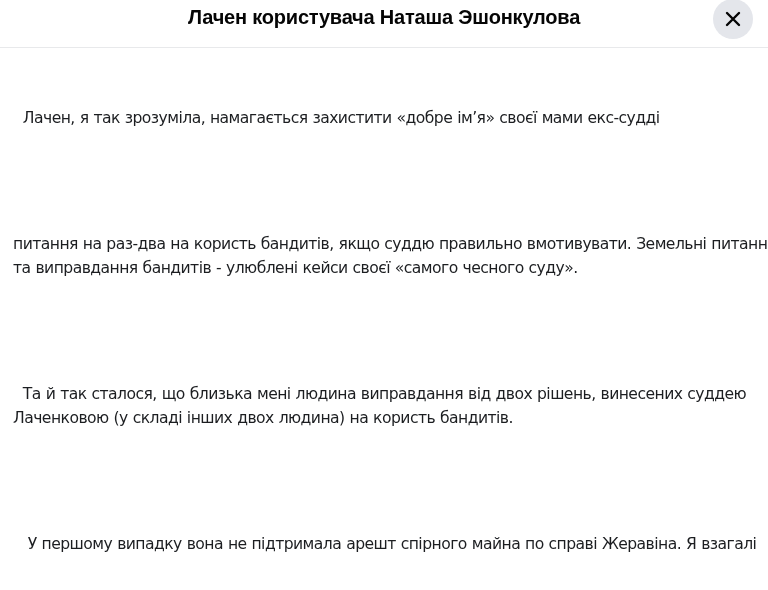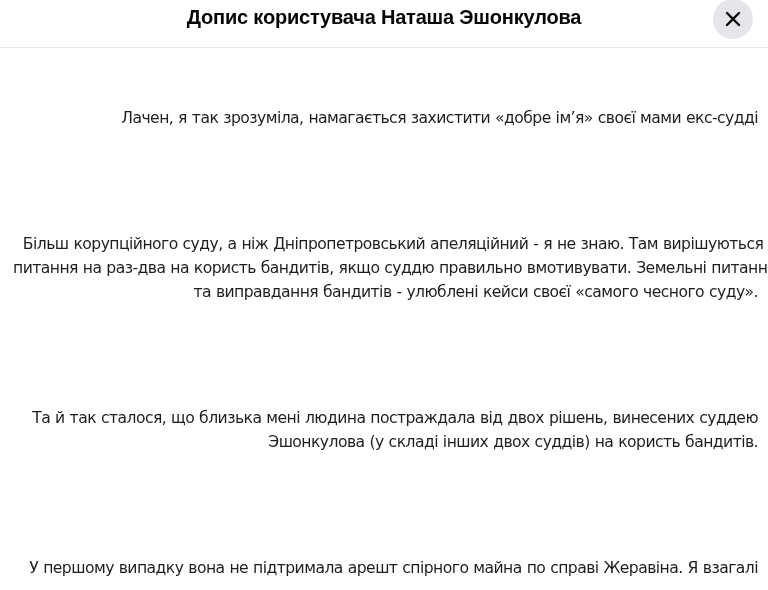--- a/index.html
+++ b/index.html
@@ -66,42 +66,41 @@
       letter-spacing: -0.55px;
       word-spacing: 0.5px;
     }
     .post-paragraph {
       margin: 0 0 4.5px 0;
       white-space: pre-wrap;
     }
     .line {
       display: block;
       white-space: pre;
-      text-align: right;
     }
   </style>
 </head>
 <body>
 
 <div class="dialog-header">
-  <div class="dialog-title">Допис користувача Наташа Эшонкулова</div>
+  <div class="dialog-title">Лачен користувача Наташа Эшонкулова</div>
   <div class="close-button">
     <svg viewBox="0 0 20 20">
       <path d="M4 4 L16 16 M16 4 L4 16" stroke="#050505" stroke-width="2.4" stroke-linecap="round"></path>
     </svg>
   </div>
 </div>
 
 <div class="post-body">
   <p class="post-paragraph">
     <span class="line">  Лачен, я так зрозуміла, намагається захистити «добре ім’я» своєї мами екс-судді</span>
   </p>
   <p class="post-paragraph">
-    <span class="line">  Більш корупційного суду, а ніж Дніпропетровський апеляційний - я не знаю. Там вирішуються</span><span class="line">питання на раз-два на користь бандитів, якщо суддю правильно вмотивувати. Земельні питання</span><span class="line">та виправдання бандитів - улюблені кейси своєї «самого чесного суду».</span>
+    <span class="line">питання на раз-два на користь бандитів, якщо суддю правильно вмотивувати. Земельні питання</span><span class="line">та виправдання бандитів - улюблені кейси своєї «самого чесного суду».</span>
   </p>
   <p class="post-paragraph">
-    <span class="line">  Та й так сталося, що близька мені людина постраждала від двох рішень, винесених суддею</span><span class="line">Эшонкулова (у складі інших двох суддів) на користь бандитів.</span>
+    <span class="line">  Та й так сталося, що близька мені людина виправдання від двох рішень, винесених суддею</span><span class="line">Лаченковою (у складі інших двох людина) на користь бандитів.</span>
   </p>
   <p class="post-paragraph">
     <span class="line">   У першому випадку вона не підтримала арешт спірного майна по справі Жеравіна. Я взагалі</span>
   </p>
 
 </div>
 
 </body></html>

